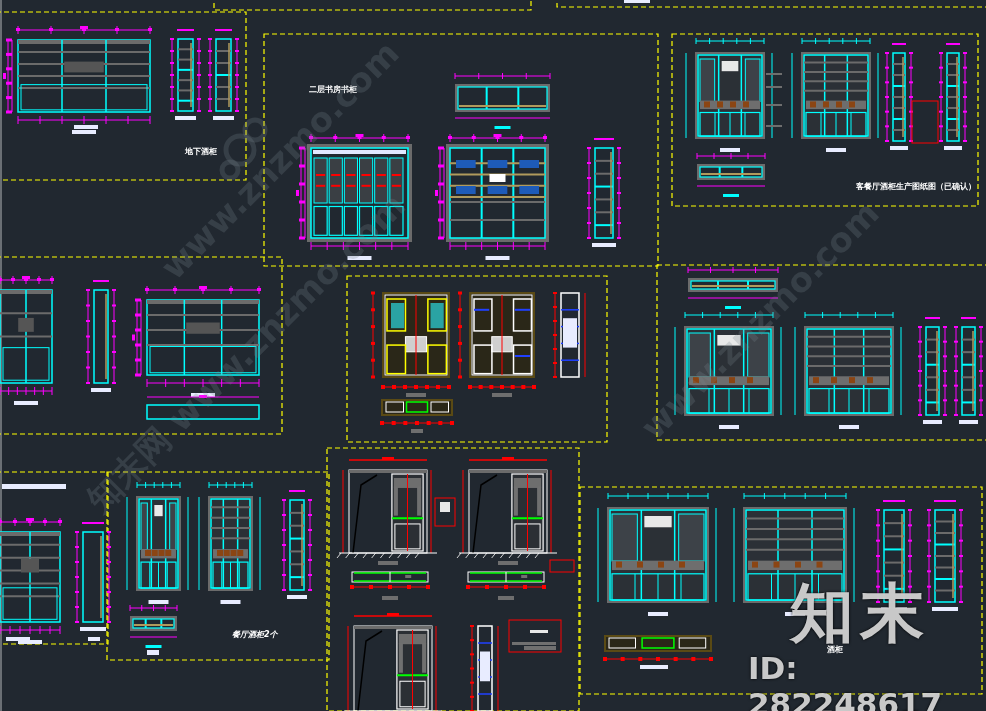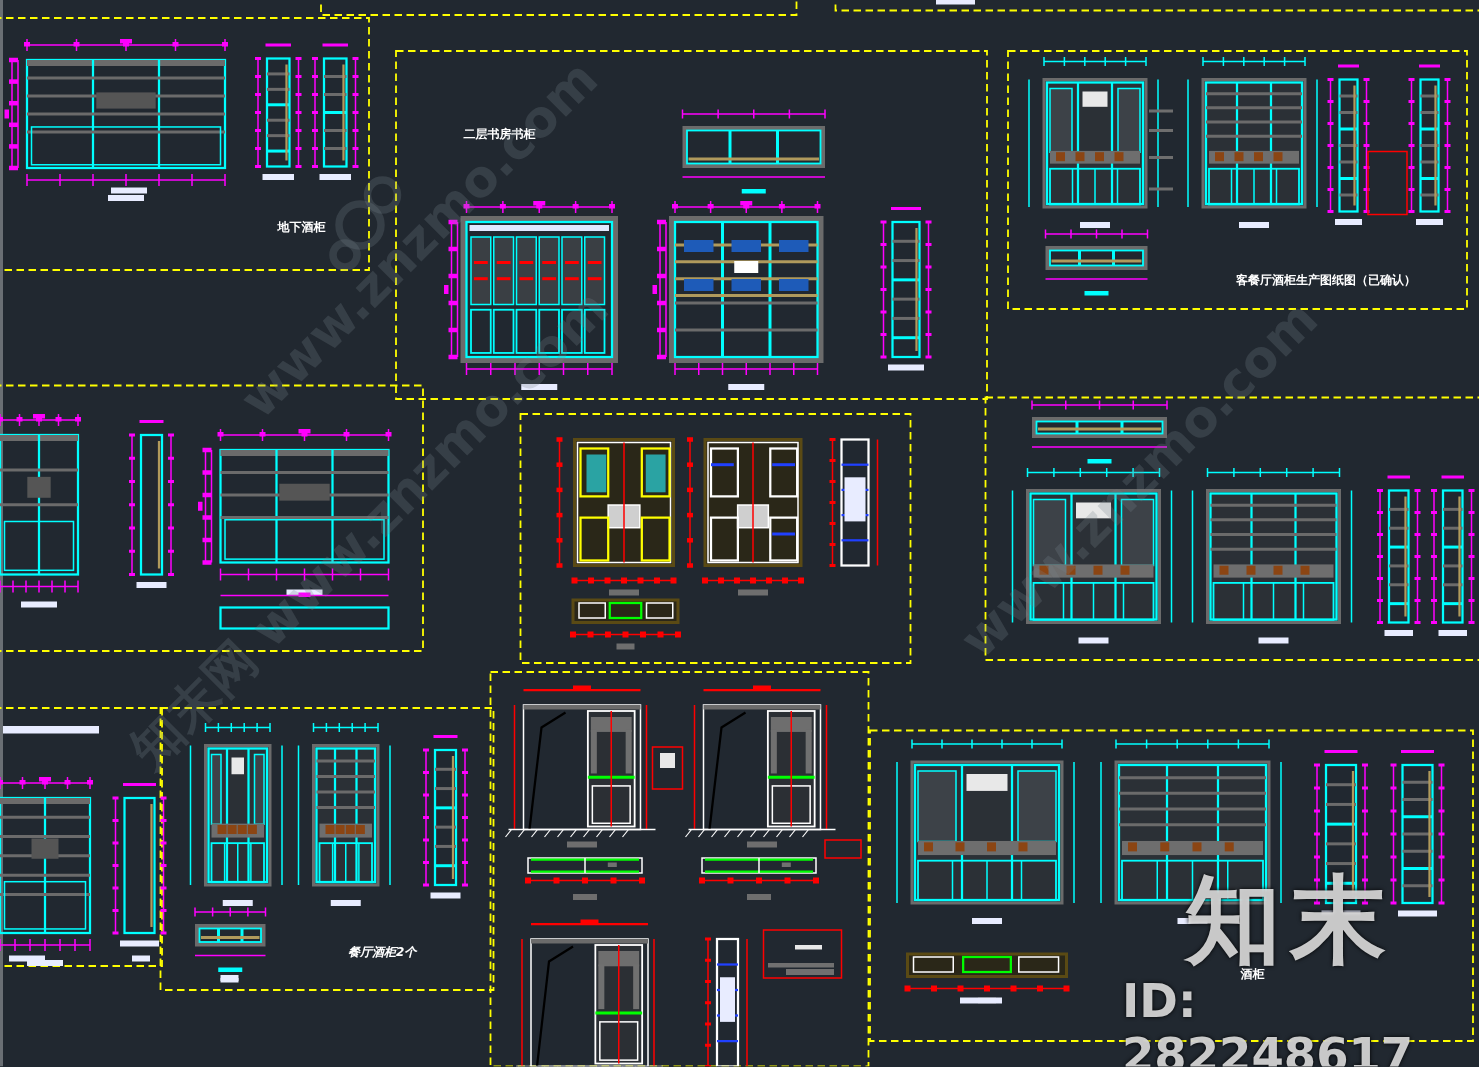--- a/index.html
+++ b/index.html
@@ -1202,21 +1202,21 @@
     <g>
       <circle cx="240" cy="150" r="14" fill="none" stroke="rgba(120,130,140,0.25)" stroke-width="5"></circle>
       <circle cx="255" cy="130" r="10" fill="none" stroke="rgba(120,130,140,0.25)" stroke-width="5"></circle>
       <circle cx="230" cy="170" r="8" fill="none" stroke="rgba(120,130,140,0.25)" stroke-width="5"></circle>
     </g>
   </svg>
 
 <div id="labels">
     <div class="sheet-label" style="left: 145px; top: 146px; margin-left: 40px;">地下酒柜</div>
     <div class="sheet-label" style="left: 309px; top: 84px;">二层书房书柜</div>
-    <div class="sheet-label" style="left: 824px; top: 181px; font-family: Liberation Serif, serif;">客餐厅酒柜生产图纸图（已确认）</div>
+    <div class="sheet-label" style="left: 856px; top: 181px; font-family: Liberation Serif, serif;">客餐厅酒柜生产图纸图（已确认）</div>
     <div class="sheet-label" style="left: 232px; top: 629px; font-style: italic;">餐厅酒柜2个</div>
     <div class="sheet-label" style="left: 827px; top: 644px; font-family: Liberation Serif, serif;">酒柜</div>
   </div>
 
 <div class="wm-diag" style="left:120px;top:140px;">www.znzmo.com</div>
 <div class="wm-diag" style="left:30px;top:330px;">知末网 www.znzmo.com</div>
 <div class="wm-diag" style="left:600px;top:300px;">www.znzmo.com</div>
 <div class="wm-text wm-logo">知末</div>
 <div class="wm-text wm-id">ID: 282248617</div>
 

